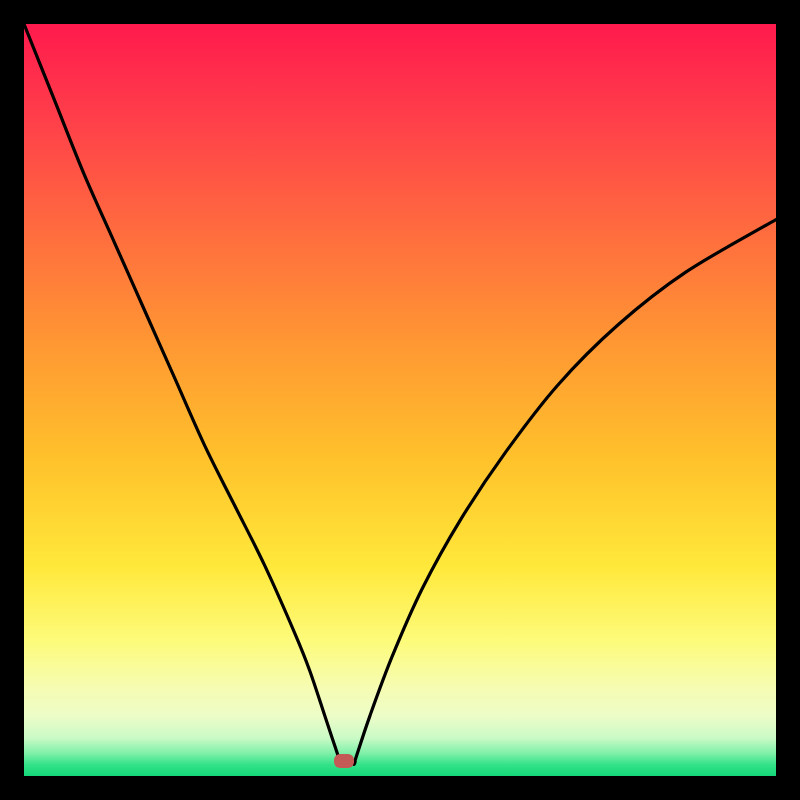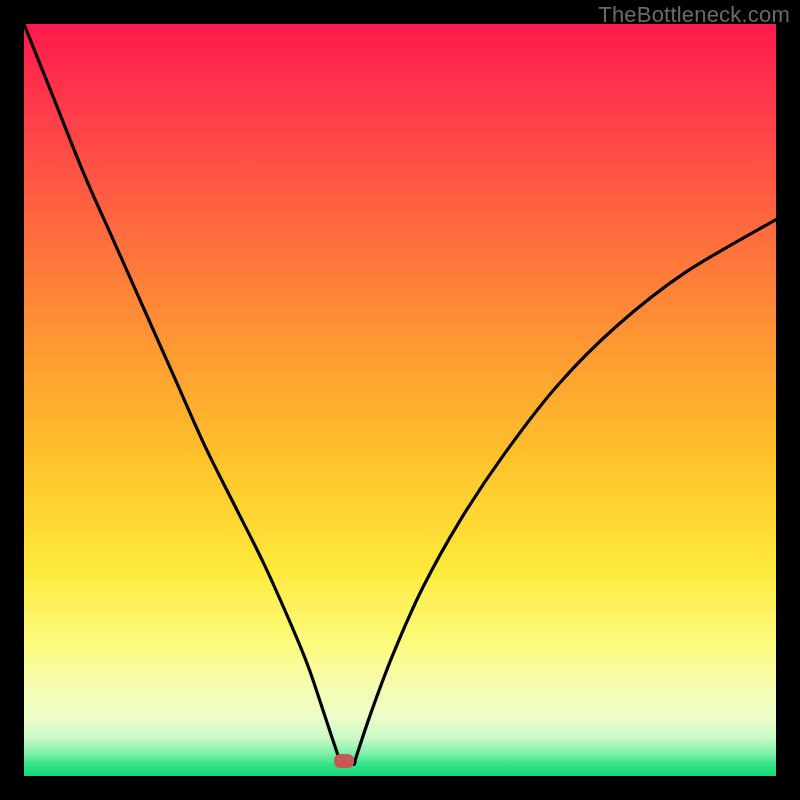--- a/index.html
+++ b/index.html
@@ -65,21 +65,20 @@
     height: 14px;
     border-radius: 6px;
     background: #c45a56;
     transform: translate(-50%, -50%);
   }
 </style>
 </head>
 <body>
 
 <div class="frame">
-  <div class="watermark">TheBottleneck.com</div>
 
   <div class="plot-area">
     <svg class="curve" viewBox="0 0 752 752" preserveAspectRatio="none">
       <path d="M 0.00 0.00 C 5.01 12.53 20.05 50.13 30.08 75.20 C 40.11 100.27 50.13 126.59 60.16 150.40 C 70.19 174.21 80.21 195.52 90.24 218.08 C 100.27 240.64 110.29 263.20 120.32 285.76 C 130.35 308.32 140.37 330.88 150.40 353.44 C 160.43 376.00 170.45 399.81 180.48 421.12 C 190.51 442.43 200.53 461.23 210.56 481.28 C 220.59 501.33 230.61 520.13 240.64 541.44 C 250.67 562.75 263.20 591.57 270.72 609.12 C 278.24 626.67 280.75 632.93 285.76 646.72 C 290.77 660.51 297.04 680.56 300.80 691.84 C 304.56 703.12 305.81 706.88 308.32 714.40 C 310.83 721.92 314.59 733.20 315.84 736.96 C 317.09 740.72 314.59 736.96 315.84 736.96 C 317.09 736.96 320.85 736.96 323.36 736.96 C 325.87 736.96 329.63 736.96 330.88 736.96 C 332.13 736.96 328.37 744.48 330.88 736.96 C 333.39 729.44 339.65 709.39 345.92 691.84 C 352.19 674.29 359.71 652.99 368.48 631.68 C 377.25 610.37 387.28 586.56 398.56 564.00 C 409.84 541.44 422.37 518.88 436.16 496.32 C 449.95 473.76 464.99 451.20 481.28 428.64 C 497.57 406.08 515.12 382.27 533.92 360.96 C 552.72 339.65 572.77 319.60 594.08 300.80 C 615.39 282.00 635.44 265.71 661.76 248.16 C 688.08 230.61 736.96 204.29 752.00 195.52" fill="none" stroke="#000000" stroke-width="3.2" stroke-linecap="round" stroke-linejoin="round"></path>
     </svg>
     <div class="marker" style="left: 319.6px; top: 736.96px; background: rgb(196, 90, 86);"></div>
   </div>
 </div>
 
 </body></html>

